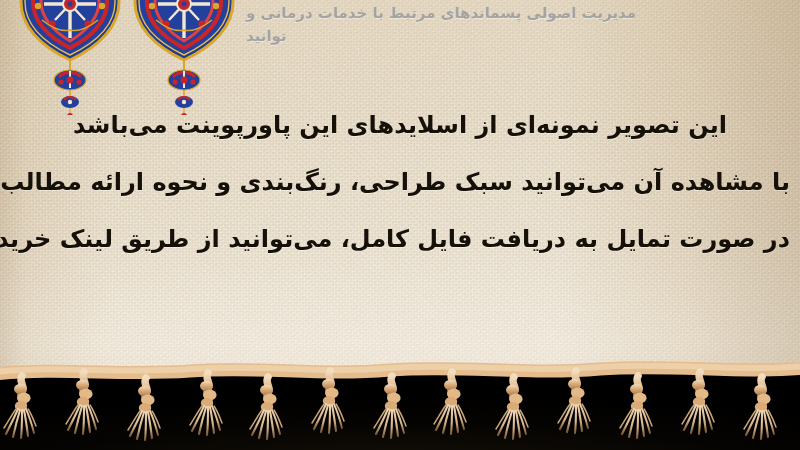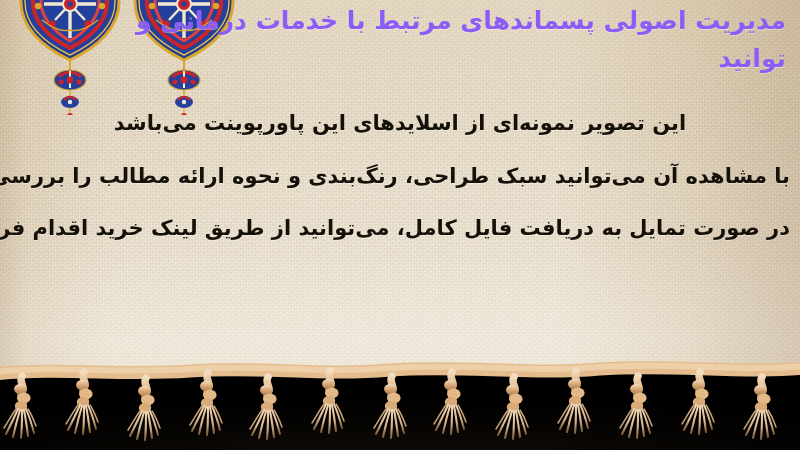--- a/index.html
+++ b/index.html
@@ -84,39 +84,39 @@
     width: 260px; height: 115px;
     pointer-events: none;
   }
 
   
   .title-block {
     position: absolute;
     right: 14px;
     top: 2px;
     width: 540px;
-    text-align: right;
-    color: #8b5cf6;
-    font-size: 25px;
+    text-align: left;
+    color: #a3a3a3;
+    font-size: 15px;
     line-height: 1.50;
     font-weight: 700;
     letter-spacing: 0px;
     text-shadow: 0 1px 0 rgba(255,252,244,0.42);
     direction: rtl;
   }
   .title-block .tline { display: block; white-space: nowrap; }
 
   .body-block {
     position: absolute;
     right: 10px;
     top: 108px;
     width: 780px;
     text-align: center;
     color: #151008;
-    font-size: 21px;
+    font-size: 24px;
     line-height: 1.46;
     font-weight: 700;
     text-shadow: 0 1px 0 rgba(255,252,244,0.38);
     direction: rtl;
   }
   .body-block .bline { display: block; white-space: nowrap; margin-bottom: 22px; }
   .body-block .bline:last-child { margin-bottom: 0; }
 
   
   .black-base {

